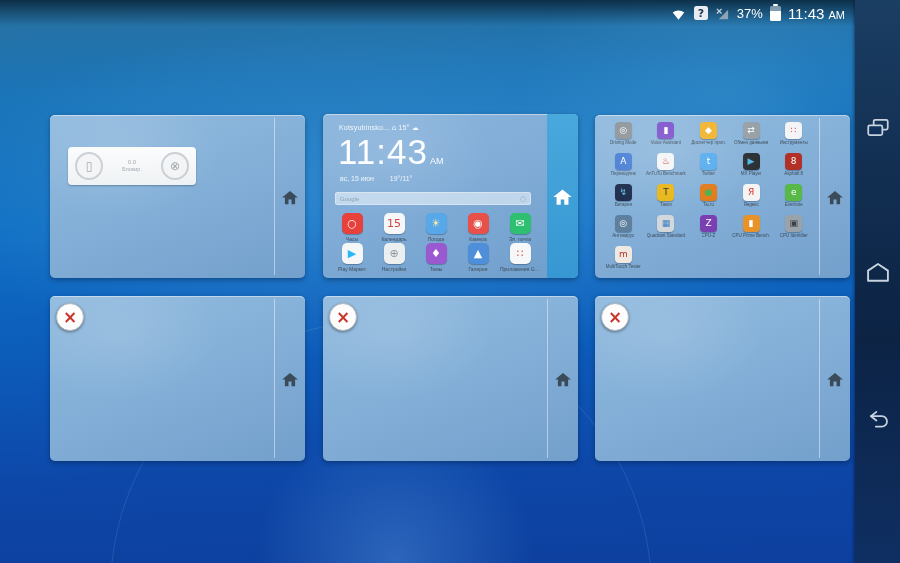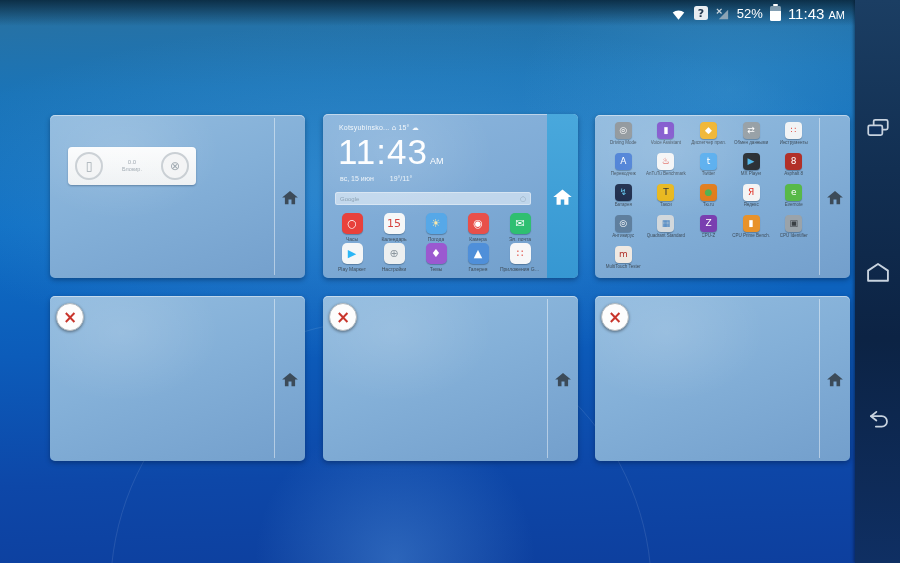--- a/index.html
+++ b/index.html
@@ -121,21 +121,21 @@
 <div class="status-bar">
   <div class="sb-right">
     <svg width="17" height="15" viewBox="0 0 24 22">
       <path d="M12 20 L3.5 9.5 A13.5 13.5 0 0 1 20.5 9.5 Z" fill="#ffffff"></path>
     </svg>
     <span class="sb-qbox glyph">?</span>
     <svg width="15" height="15" viewBox="0 0 16 16">
       <path d="M4 14 L14 14 L14 4 Z" fill="#9fb0bd" opacity="0.85"></path>
       <path d="M2 3 L7 8 M7 3 L2 8" stroke="#c9d4dc" stroke-width="1.3"></path>
     </svg>
-    <span class="sb-pct">52%</span>
+    <span class="sb-pct">37%</span>
     <span class="sb-batt"></span>
     <span class="sb-time"><span>11:43</span> <span class="sb-mer">AM</span></span>
   </div>
 </div>
 
 <div class="nav-bar">
   <button class="nav-btn nav-recents">
     <svg width="26" height="24" viewBox="0 0 24 22">
       <rect x="8" y="3.5" width="13" height="9" rx="1.5" fill="none" stroke="#c8d3df" stroke-width="1.6"></rect>
       <rect x="3" y="8.5" width="13" height="9" rx="1.5" fill="#10315c" stroke="#c8d3df" stroke-width="1.6"></rect>

